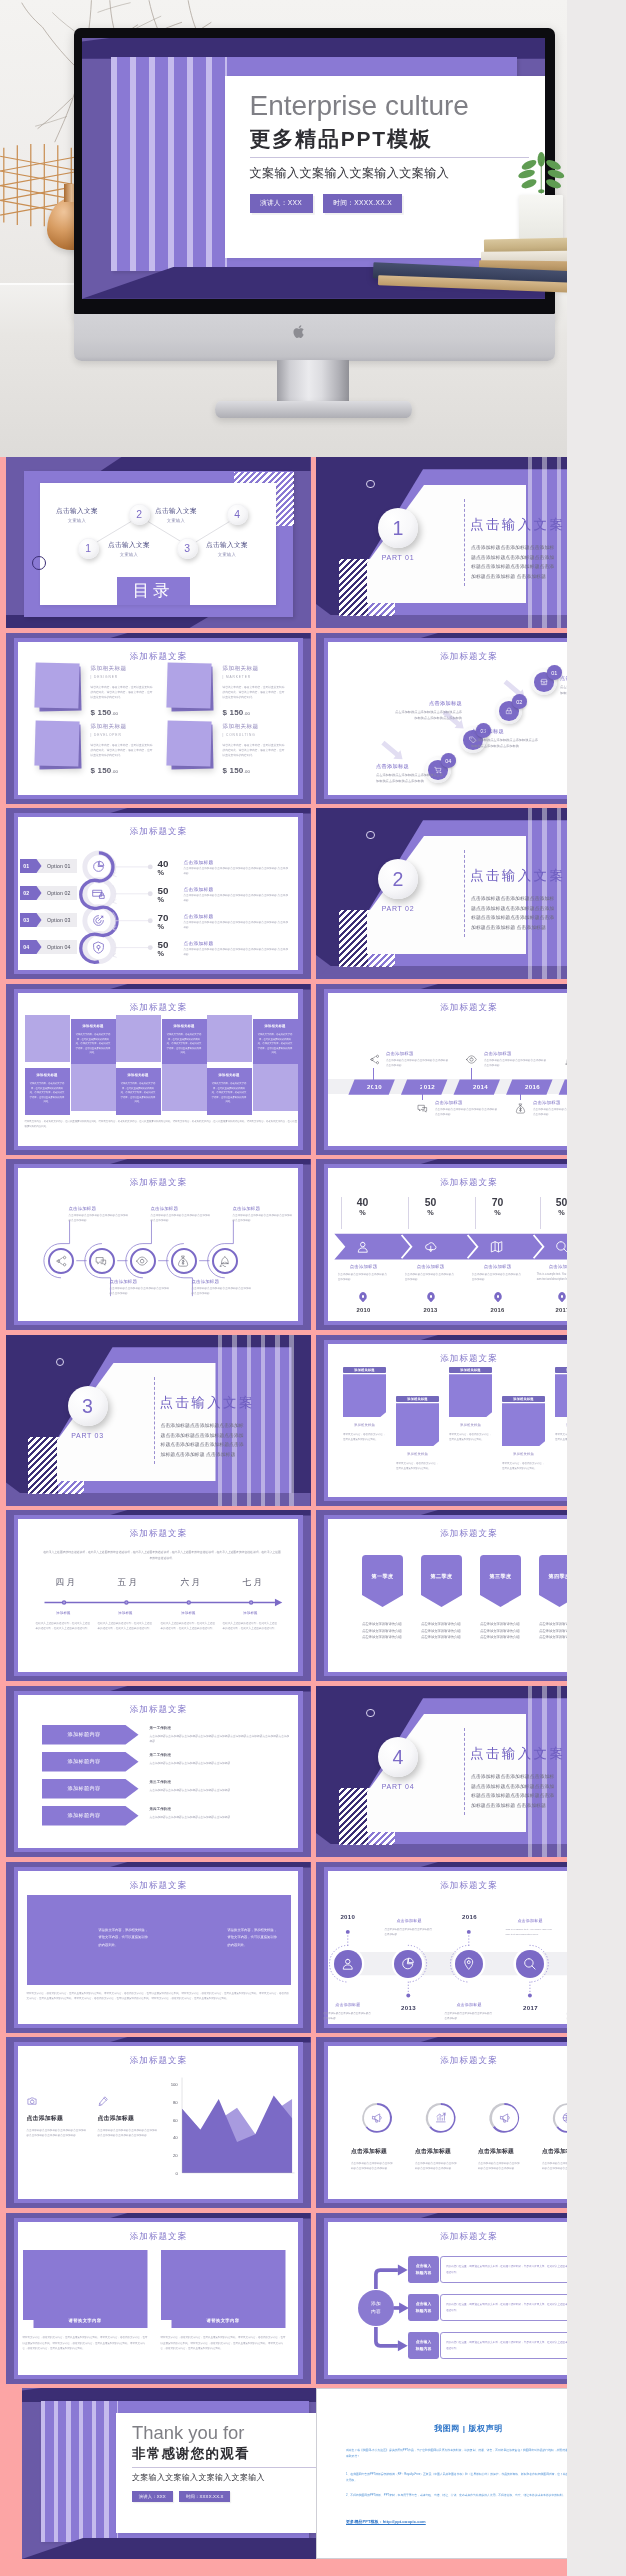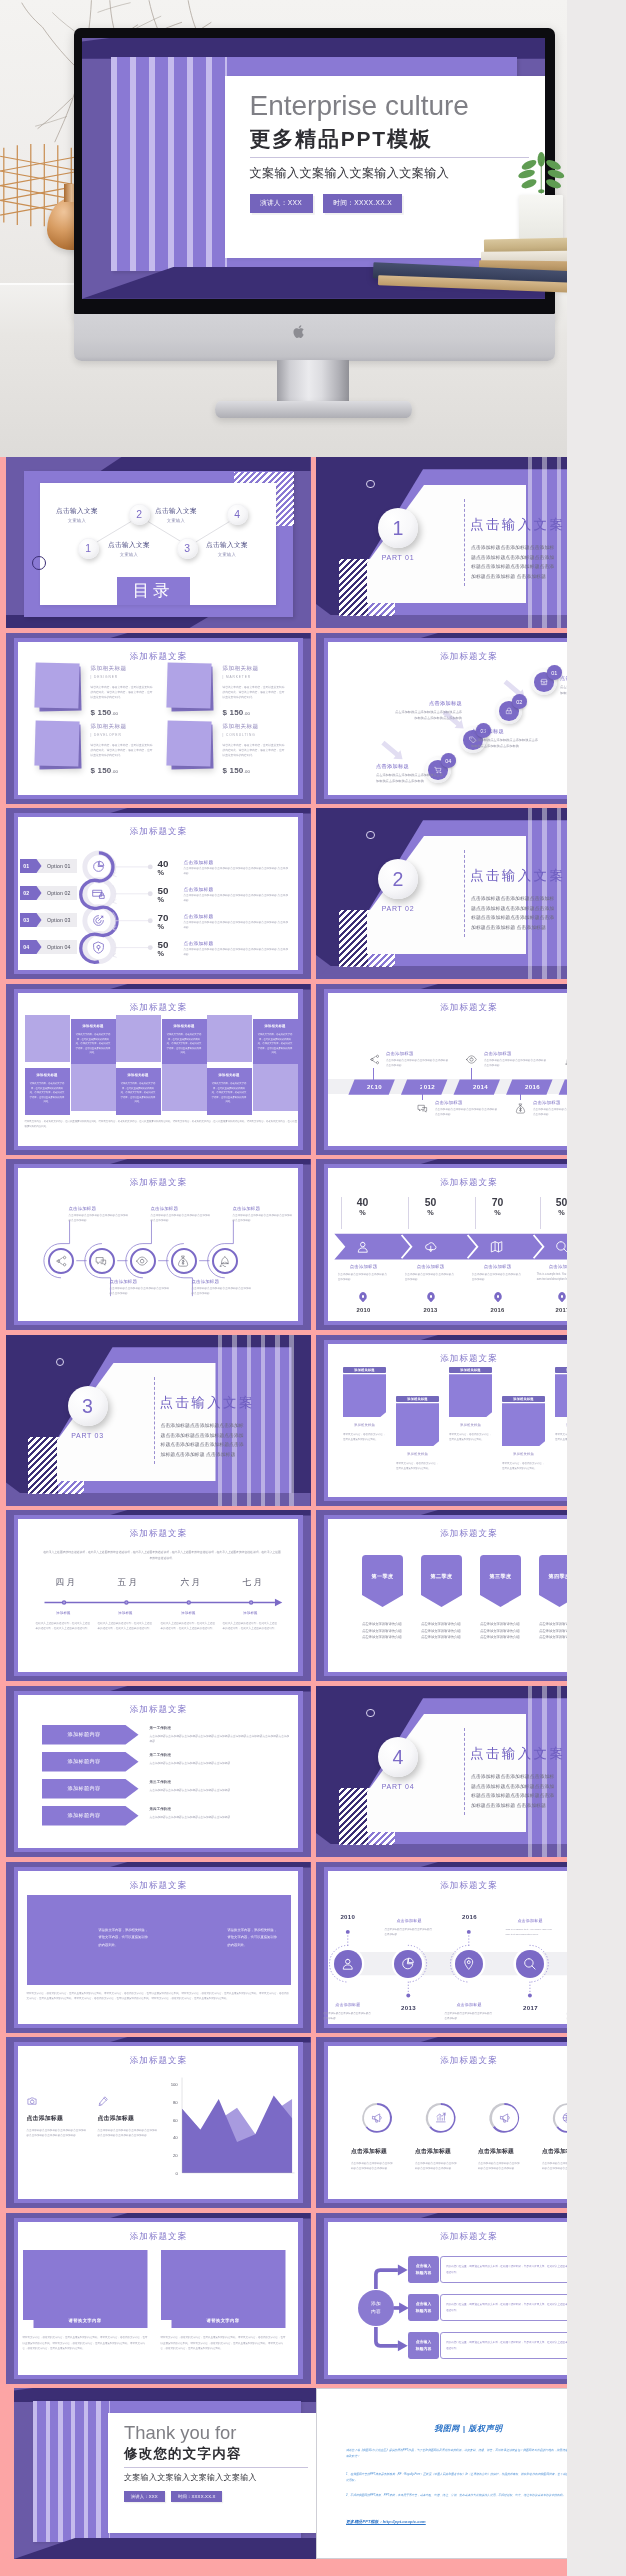--- a/index.html
+++ b/index.html
@@ -327,21 +327,21 @@
 .tk-en{position:absolute;left:16px;top:11px;font-size:18.4px;line-height:1;color:#7f7f85;}
 .tk-cn{position:absolute;left:16px;top:34px;font-size:13.5px;line-height:1;color:#2d2d32;font-weight:700;letter-spacing:1.2px;}
 .tk-rule{position:absolute;left:16px;top:54px;width:184px;height:0.6px;background:#c9c3dd;}
 .tk-sub{position:absolute;left:16px;top:59px;font-size:8px;color:#33333a;letter-spacing:0.3px;}
 .tk-tags{position:absolute;left:16px;top:78px;display:flex;gap:6.7px;}
 .tk-tag{display:inline-block;background:#7464bc;color:#fff;font-size:4.3px;padding:3.1px 6.7px;
   letter-spacing:0.2px;box-shadow:1.2px 1.2px 0 rgba(0,0,0,.06);}
 .tk-circ{position:absolute;right:-4.3px;bottom:-4.3px;width:8.6px;height:8.6px;border:0.7px solid #fff;border-radius:50%;}
 
 
-.cp{position:absolute;inset:0;background:#fff;border:0.6px solid #cfcfd6;box-sizing:border-box;font-style:italic;}
+.cp{position:absolute;inset:0;background:#fff;border:0.6px solid #cfcfd6;box-sizing:border-box;}
 .cp-t{position:absolute;left:0;right:0;top:34px;text-align:center;color:#2e75c8;font-size:8px;
   font-weight:700;letter-spacing:0.6px;}
 .cp-p{position:absolute;left:29px;width:247px;font-size:2.8px;line-height:2.3;color:#4a8ed4;}
 .cp-p{top:58px;}
 .cp-p2{top:82px;}
 .cp-p3{top:103px;}
 .cp-l{position:absolute;left:29px;top:130px;font-size:4px;font-weight:700;color:#2e75c8;
   text-decoration:underline;letter-spacing:0.1px;}
 </style>
 </head>
@@ -1448,30 +1448,30 @@
           <span>您的内容打在这里，或者通过复制您的文本后，在此框中选择粘贴，并选择只保留文字。在此录入上述图表的综合描述说明。</span>
         </div>
         <div class="br-l" style="top:119px">
           <span>点击输入</span>
           <span>标题内容</span>
         </div>
         <div class="br-b" style="top:119px">
           <span>您的内容打在这里，或者通过复制您的文本后，在此框中选择粘贴，并选择只保留文字。在此录入上述图表的综合描述说明。</span>
         </div>
       </div>
-<div class="slide" style="left:14px;top:1931px">
+<div class="slide" style="left:22px;top:1931px">
         <div class="cv-bg"></div>
         <div class="tk-tri"></div>
         <div class="tk-panel"></div>
         <div class="tk-stripes"></div>
         <div class="tk-bottom"></div>
         <div class="tk-card">
           <div class="tk-hatch"></div>
           <div class="tk-en">Thank you for</div>
-          <div class="tk-cn">修改您的文字内容</div>
+          <div class="tk-cn">非常感谢您的观看</div>
           <div class="tk-rule"></div>
           <div class="tk-sub">文案输入文案输入文案输入文案输入</div>
           <div class="tk-tags">
             <span class="tk-tag">演讲人：XXX</span>
             <span class="tk-tag">时间：XXXX.XX.X</span>
           </div>
           <div class="tk-circ"></div>
         </div>
       </div>
 <div class="slide" style="left:316px;top:1931px">

